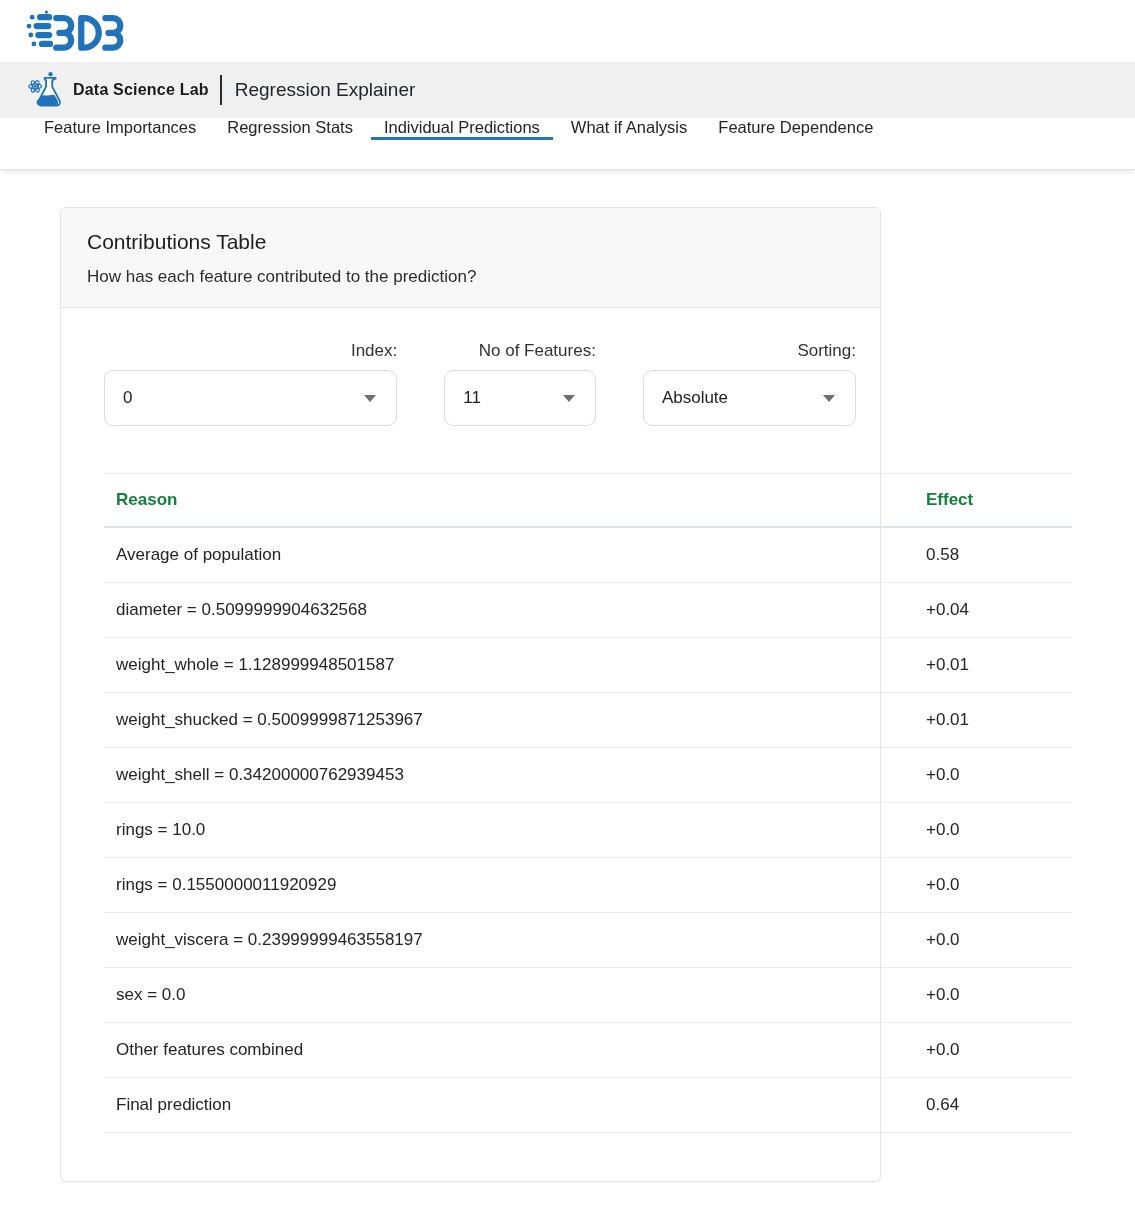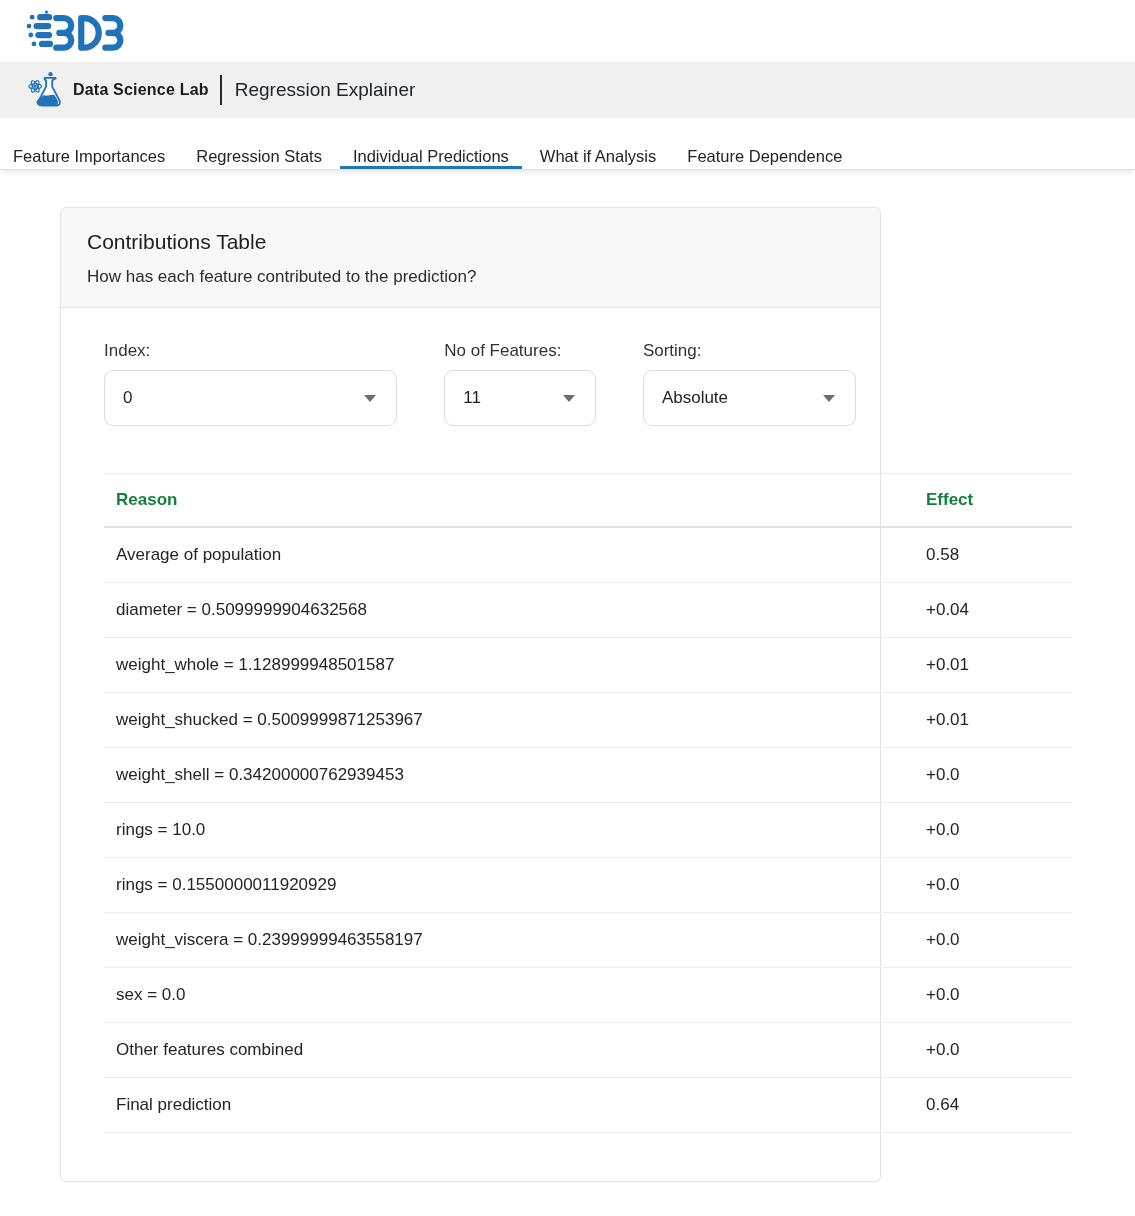--- a/index.html
+++ b/index.html
@@ -42,21 +42,22 @@
     width: 2px; height: 30px;
     background: #2b2b2b;
     margin: 0 13px 0 11px;
   }
   .page-title { font-size: 19px; font-weight: 400; color: #212529; }
   
   .tab-bar {
     height: 52px;
     background: #ffffff;
     display: flex;
-    align-items: flex-end;
+    align-items: flex-start;
+    padding-left: 31px;
     border-bottom: 1px solid #e2e2e2;
     box-shadow: 0 4px 5px -2px rgba(0,0,0,0.10);
     position: relative;
   }
   .tab {
     display: flex;
     align-items: center;
     padding: 0 13px;
     margin-right: 5px;
     font-size: 16.5px;
@@ -79,21 +80,21 @@
   .card-header {
     background: var(--card-header-bg);
     border-bottom: 1px solid var(--border);
     border-radius: 6px 6px 0 0;
     padding: 22px 26px 20px 26px;
   }
   .card-title { font-size: 21px; font-weight: 500; color: #1e1e1e; margin-bottom: 13px; }
   .card-subtitle { font-size: 17px; font-weight: 400; color: #2c2c2c; }
   .card-body { padding: 33px 24px 48px 43px; }
   
-  .controls-row { display: flex; gap: 47px; }
+  .controls-row { display: flex; gap: 47px; text-align: right; }
   .ctrl:nth-child(1) { width: 377px; }
   .ctrl:nth-child(2) { width: 195px; }
   .ctrl:nth-child(3) { width: 274px; }
   .ctrl-label { font-size: 17px; color: #323232; margin-bottom: 9px; }
   .select {
     height: 56px;
     border: 1px solid #dcdcdc;
     border-radius: 9px;
     background: #fff;
     display: flex;

